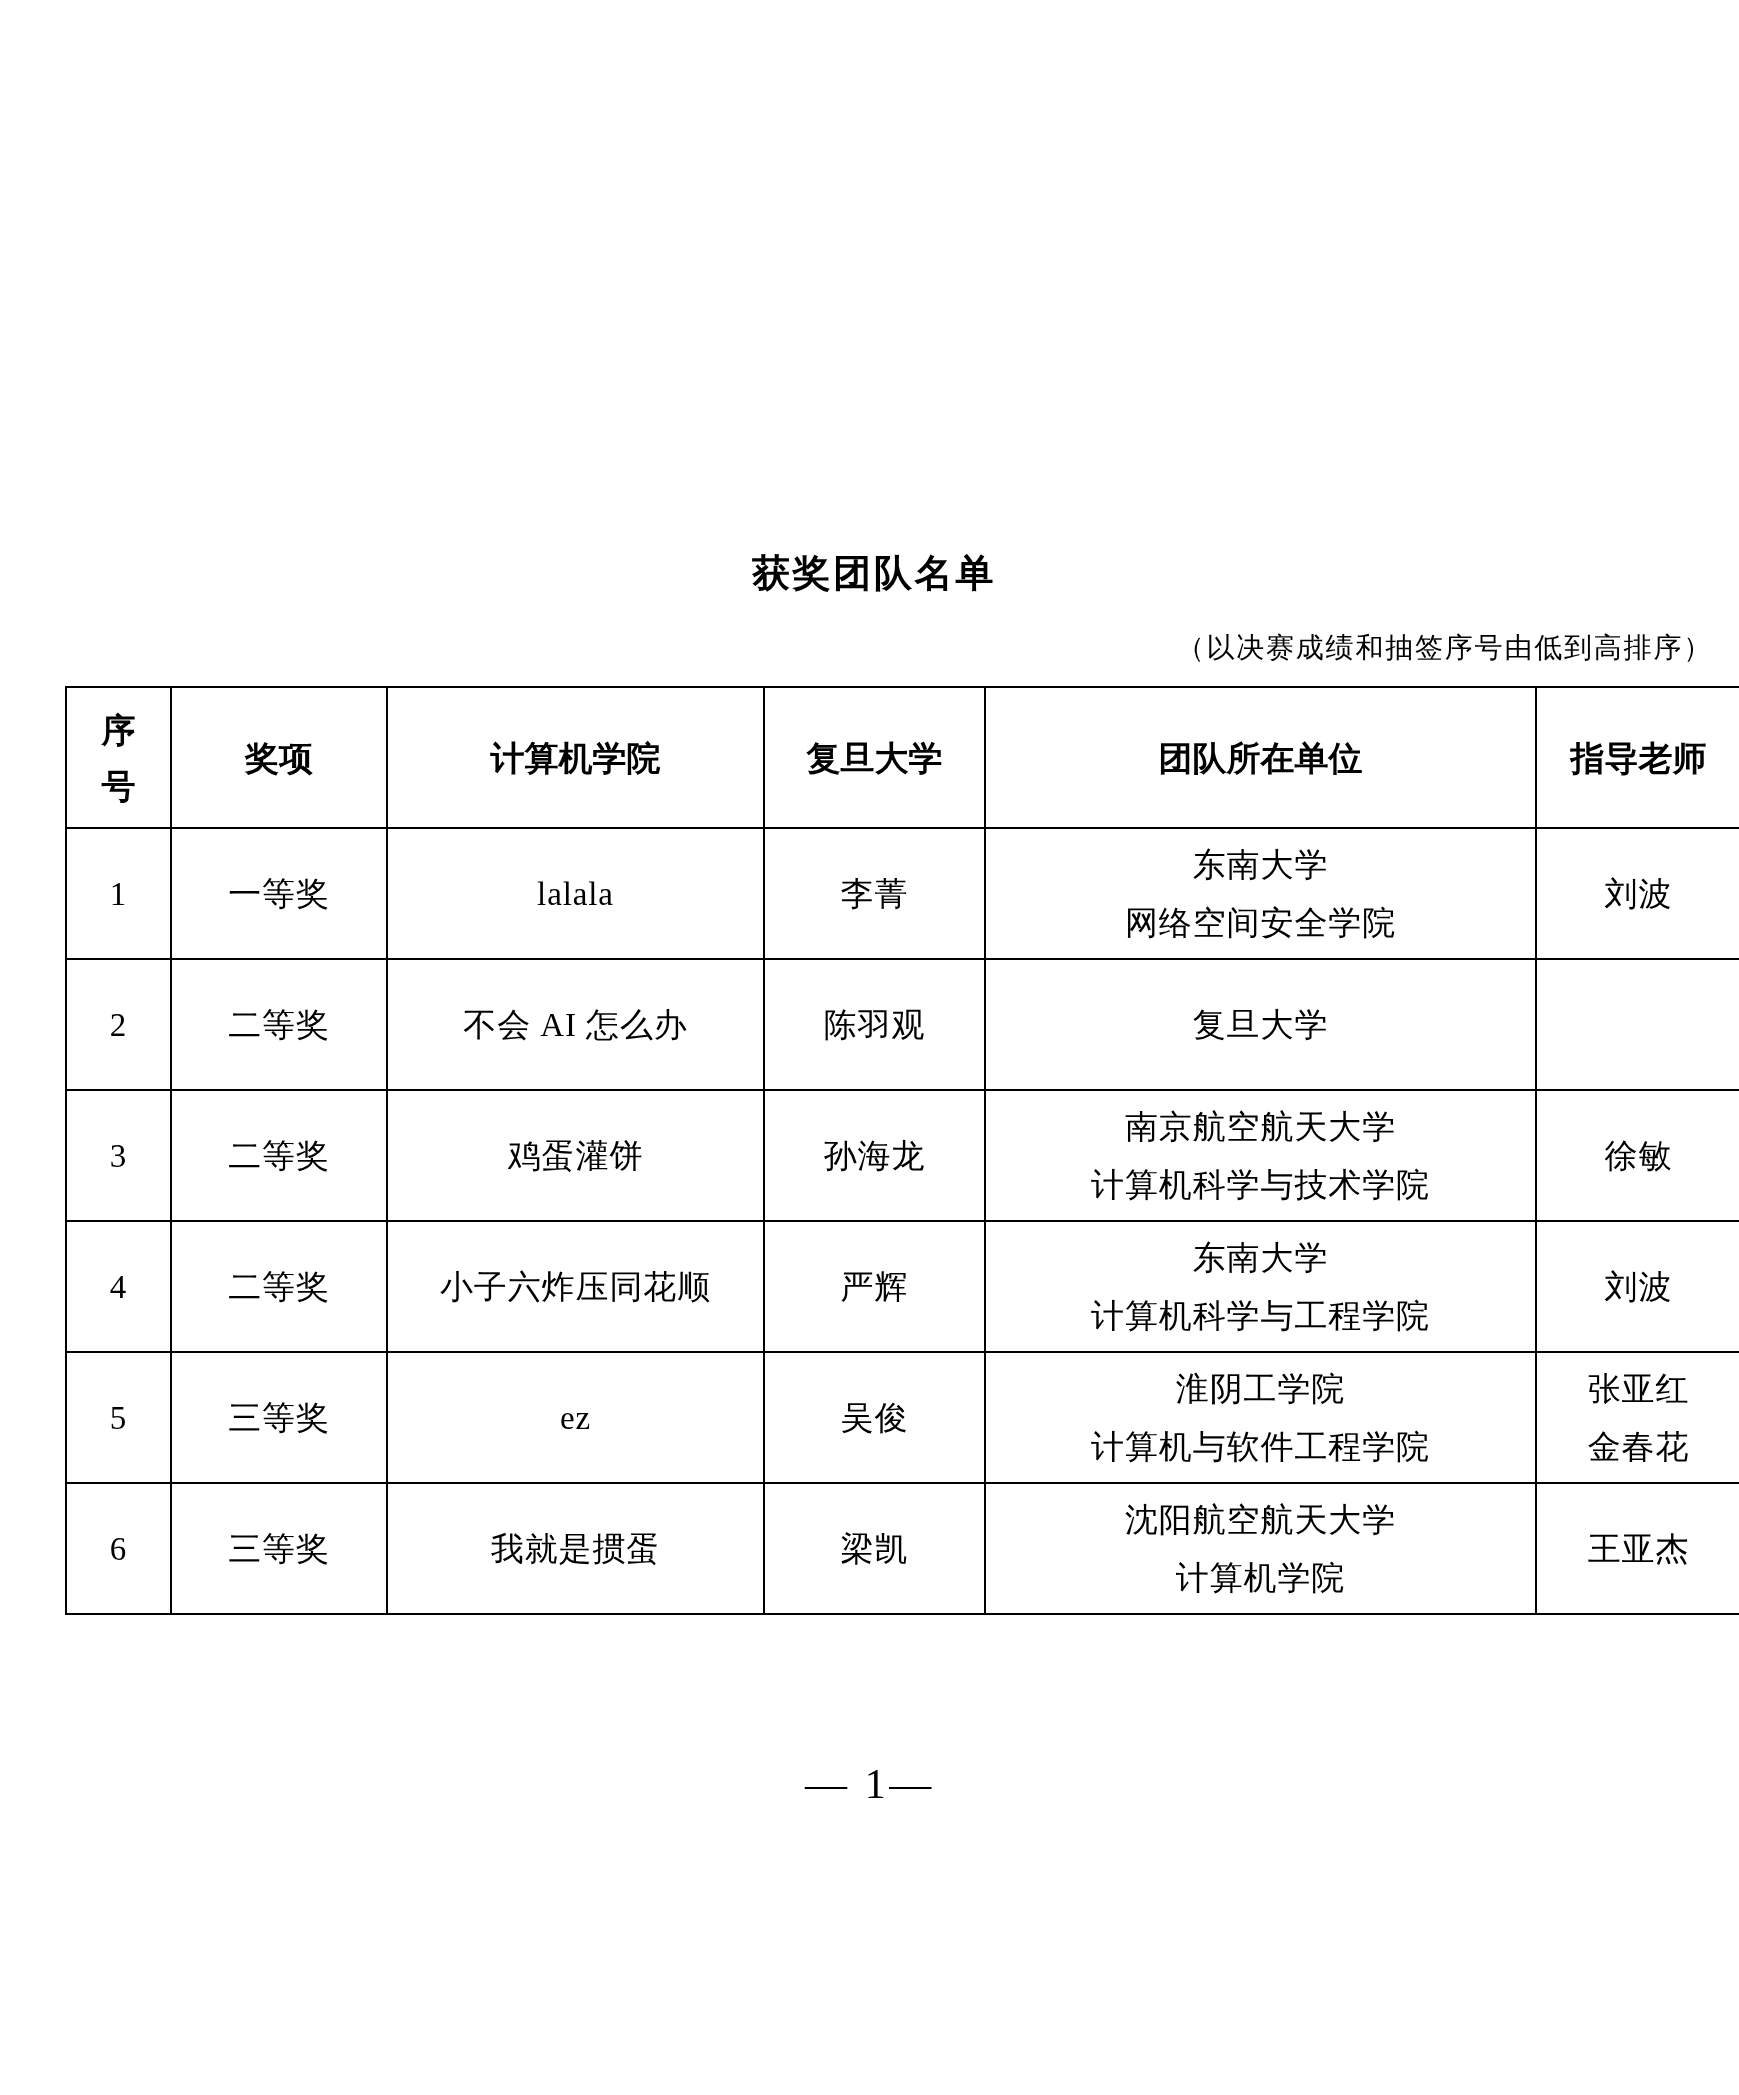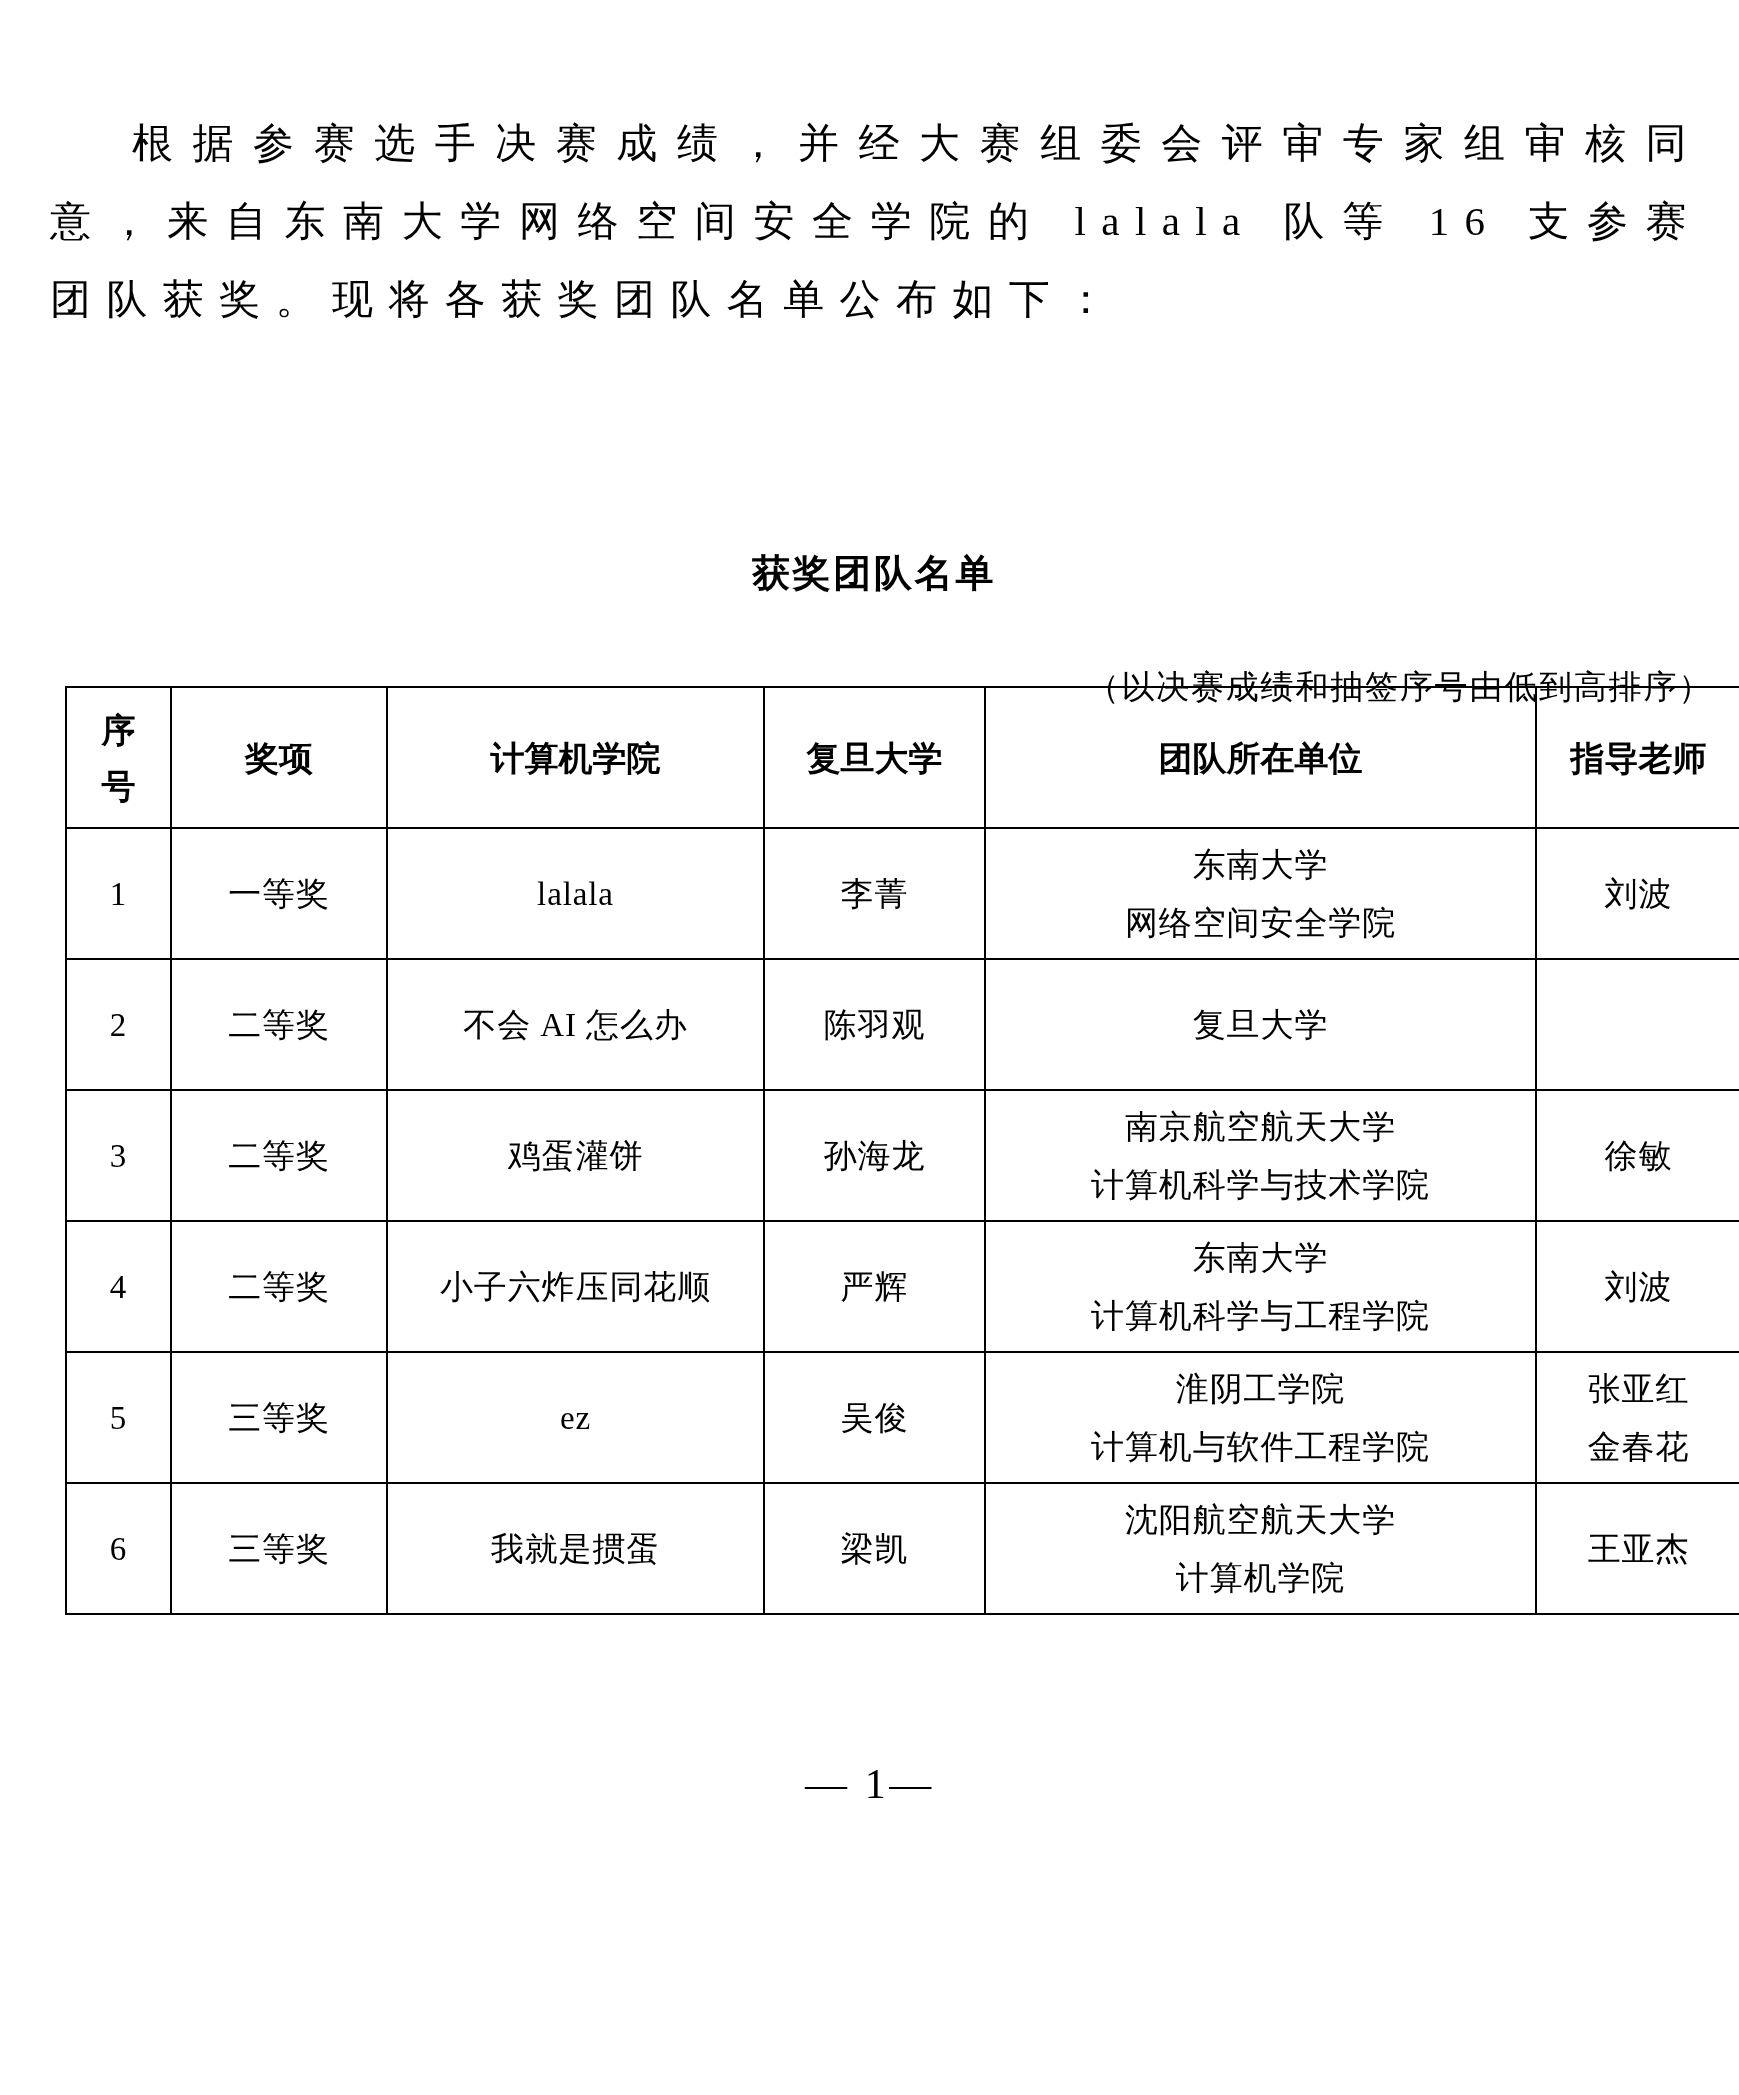--- a/index.html
+++ b/index.html
@@ -42,22 +42,22 @@
     font-family: "Liberation Sans", "DejaVu Sans", sans-serif;
     font-weight: bold;
     font-size: 38px;
     letter-spacing: 2.7px;
   }
 
   
   .sort-note {
     position: absolute;
     right: 27px;
-    top: 665px;
-    font-size: 33px;
+    top: 629px;
+    font-size: 28px;
     letter-spacing: 1.8px;
   }
 
   
   .awards-table {
     position: absolute;
     left: 65px;
     top: 686px;
     width: 1674px;
     border-collapse: collapse;
@@ -101,21 +101,20 @@
     text-align: center;
     font-size: 42px;
     letter-spacing: 3.6px;
   }
 </style>
 </head>
 <body>
 
 <div class="page">
 
-  <p class="paragraph">根据参赛选手决赛成绩，并经大赛组委会评审专家组审核同意，来自东南大学网络空间安全学院的 lalala 队等 16 支参赛团队获奖。现将各获奖团队名单公布如下：</p>
 
   <div class="table-title">获奖团队名单</div>
 
   <div class="sort-note">（以决赛成绩和抽签序号由低到高排序）</div>
 
   <table class="awards-table">
     <colgroup>
       <col style="width:105px">
       <col style="width:216px">
       <col style="width:377px">

